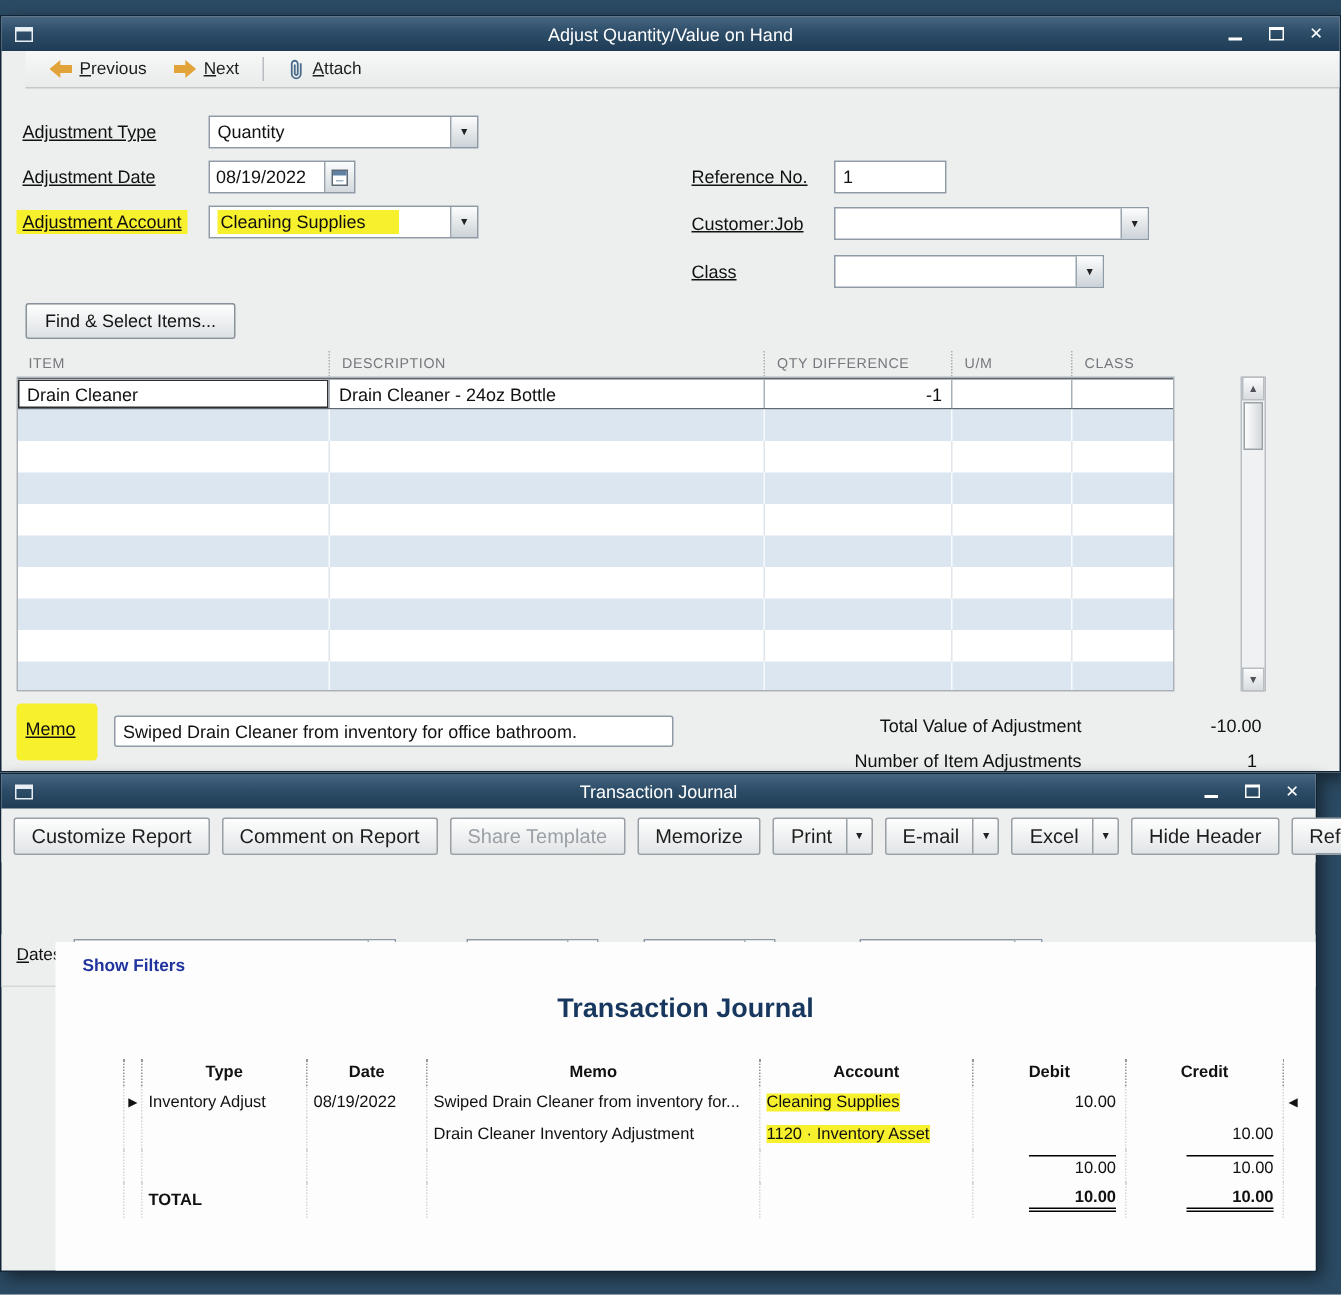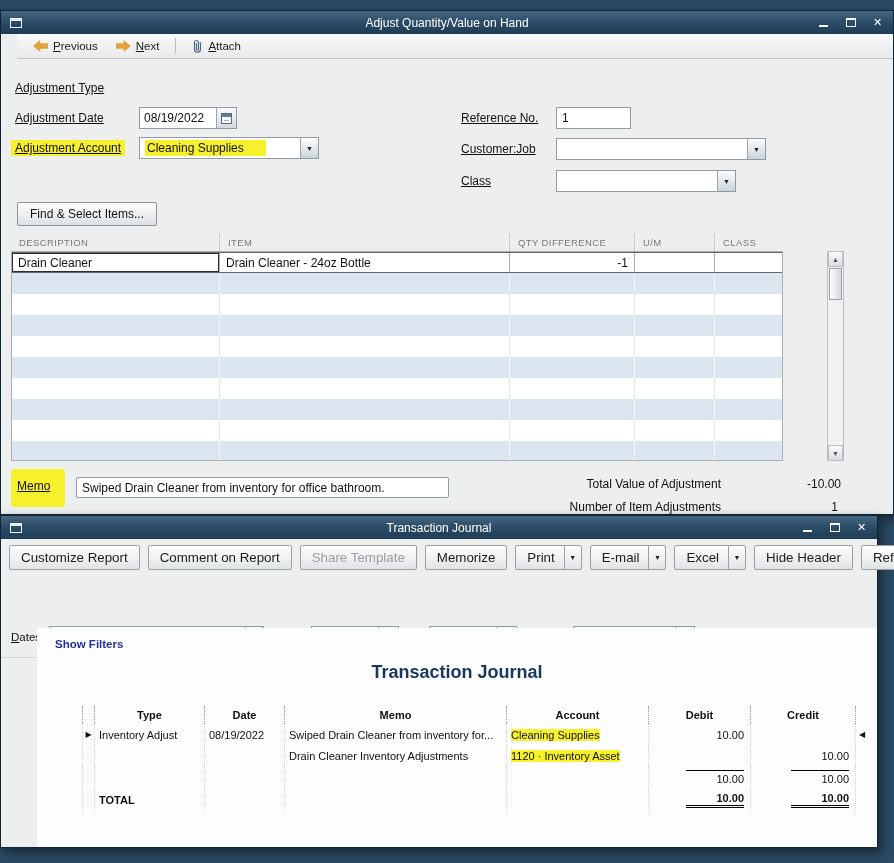--- a/index.html
+++ b/index.html
@@ -182,20 +182,24 @@
     <span class="vsep"></span>
     <span class="tool-btn">
       <svg width="11" height="15" viewBox="0 0 11 15">
         <path d="M8.5 3.2v7a3 3 0 0 1-6 0V3.5a2 2 0 0 1 4 0V10a1 1 0 0 1-2 0V4" fill="none" stroke="#4a6b8a" stroke-width="1.2"></path>
       </svg>
       <span class="fl-underline">Attach</span>
     </span>
   </div>
 
   <span class="flabel" style="left:14px; top:70px;">Adjustment Type</span>
+  <div class="combo" style="left:138px; top:66px; width:180px;">
+    <span class="val">Quantity</span>
+    <span class="arrowbtn">▼</span>
+  </div>
 
   <span class="flabel" style="left:14px; top:100px;">Adjustment Date</span>
   <div class="datefield" style="left:138px; top:96px; width:98px;">
     <span class="dval">08/19/2022</span>
     <span class="calbtn">
         <span class="calglyph"></span>
       </span>
   </div>
 
   <span class="flabel hl-label" style="left:10px; top:129px;">Adjustment Account</span>
@@ -219,22 +223,22 @@
 
   <span class="flabel" style="left:460px; top:163px;">Class</span>
   <div class="combo" style="left:555px; top:159px; width:180px;">
     <span class="val"></span>
     <span class="arrowbtn">▼</span>
   </div>
 
   <button class="push-btn" style="left:16px; top:191px;">Find &amp; Select Items...</button>
 
   <div class="itable-head">
+    <span class="ith">ITEM</span>
     <span class="ith">DESCRIPTION</span>
-    <span class="ith">ITEM</span>
     <span class="ith">QTY DIFFERENCE</span>
     <span class="ith">U/M</span>
     <span class="ith">CLASS</span>
   </div>
   <div class="itable-body">
     <div class="itable-row irow-data">
       <span class="ic" style="box-shadow:inset 0 0 0 1px #2e2e2e;">Drain Cleaner</span>
       <span class="ic">Drain Cleaner - 24oz Bottle</span>
       <span class="ic qty">-1</span>
       <span class="ic"></span>
@@ -408,21 +412,21 @@
             <span class="hl">Cleaning Supplies</span>
           </span>
         <span class="rc num">10.00</span>
         <span class="rc num"></span>
         <span class="rc mk" style="border-right:none;">◀</span>
       </div>
       <div class="rrow rbody">
         <span class="rc mk"></span>
         <span class="rc"></span>
         <span class="rc"></span>
-        <span class="rc">Drain Cleaner Inventory Adjustments</span>
+        <span class="rc">Drain Cleaner Inventory Adjustment</span>
         <span class="rc">
             <span class="hl">1120 · Inventory Asset</span>
           </span>
         <span class="rc num"></span>
         <span class="rc num">10.00</span>
         <span class="rc mk" style="border-right:none;"></span>
       </div>
       <div class="rrow" style="height:22px;">
         <span class="rc mk"></span>
           <span class="rc"></span>

